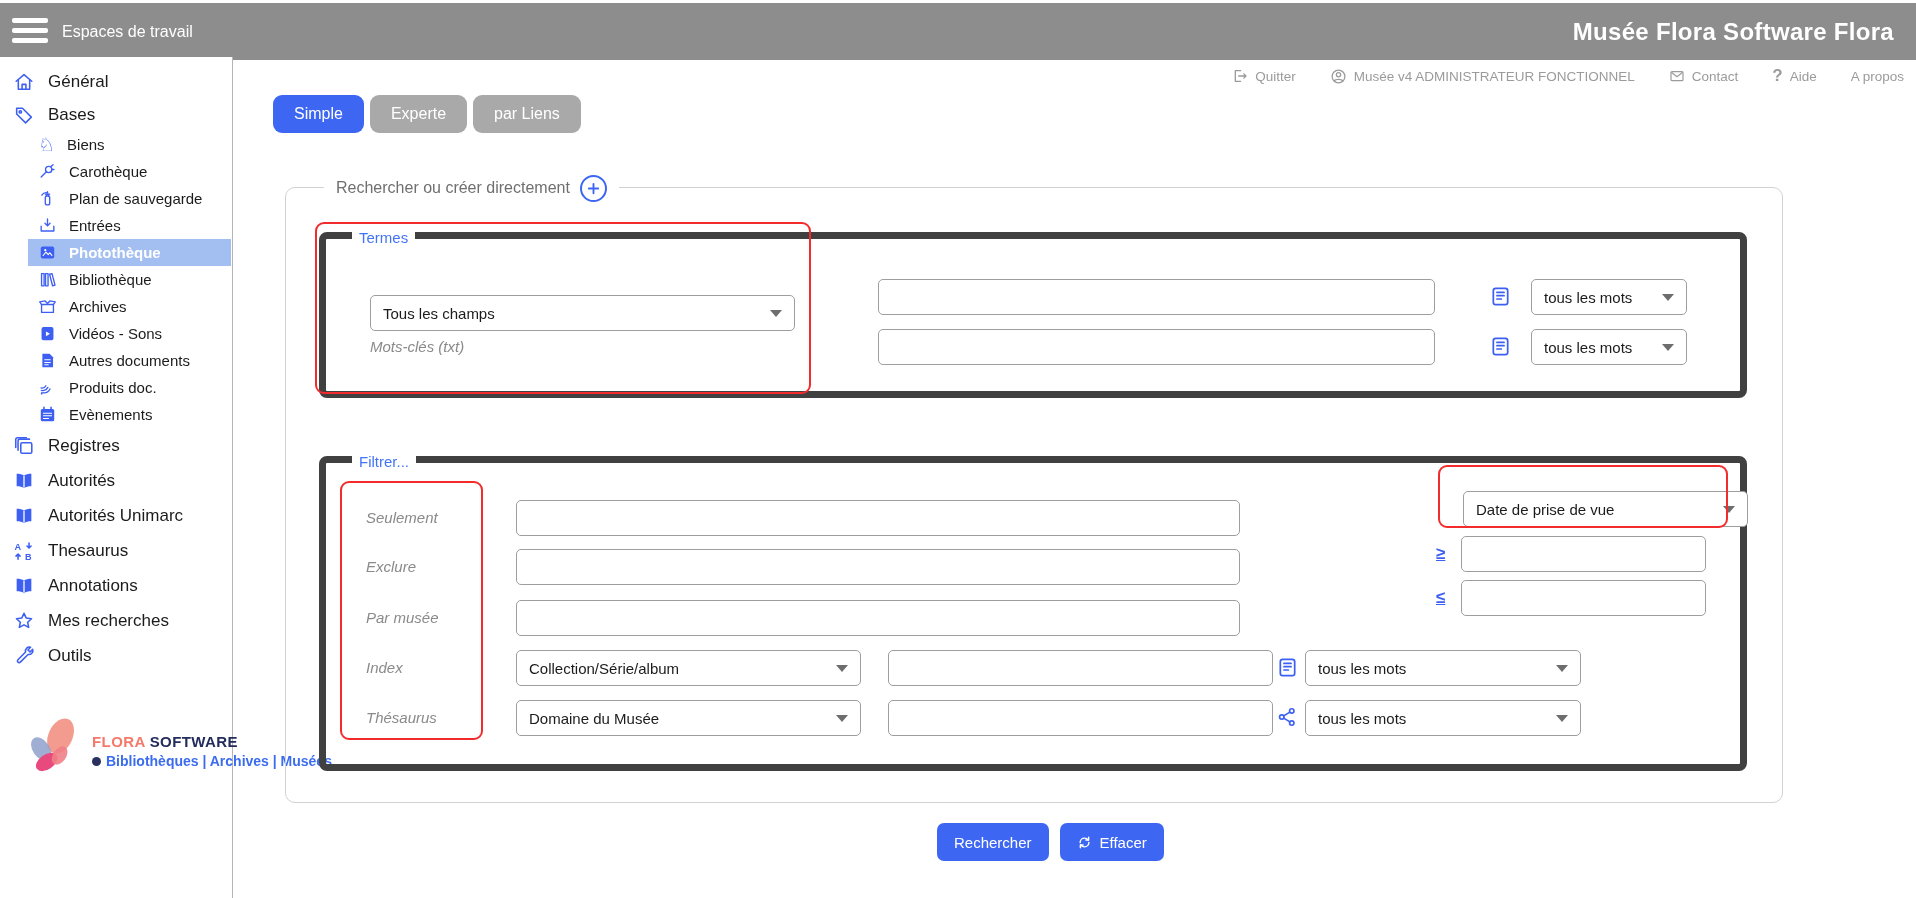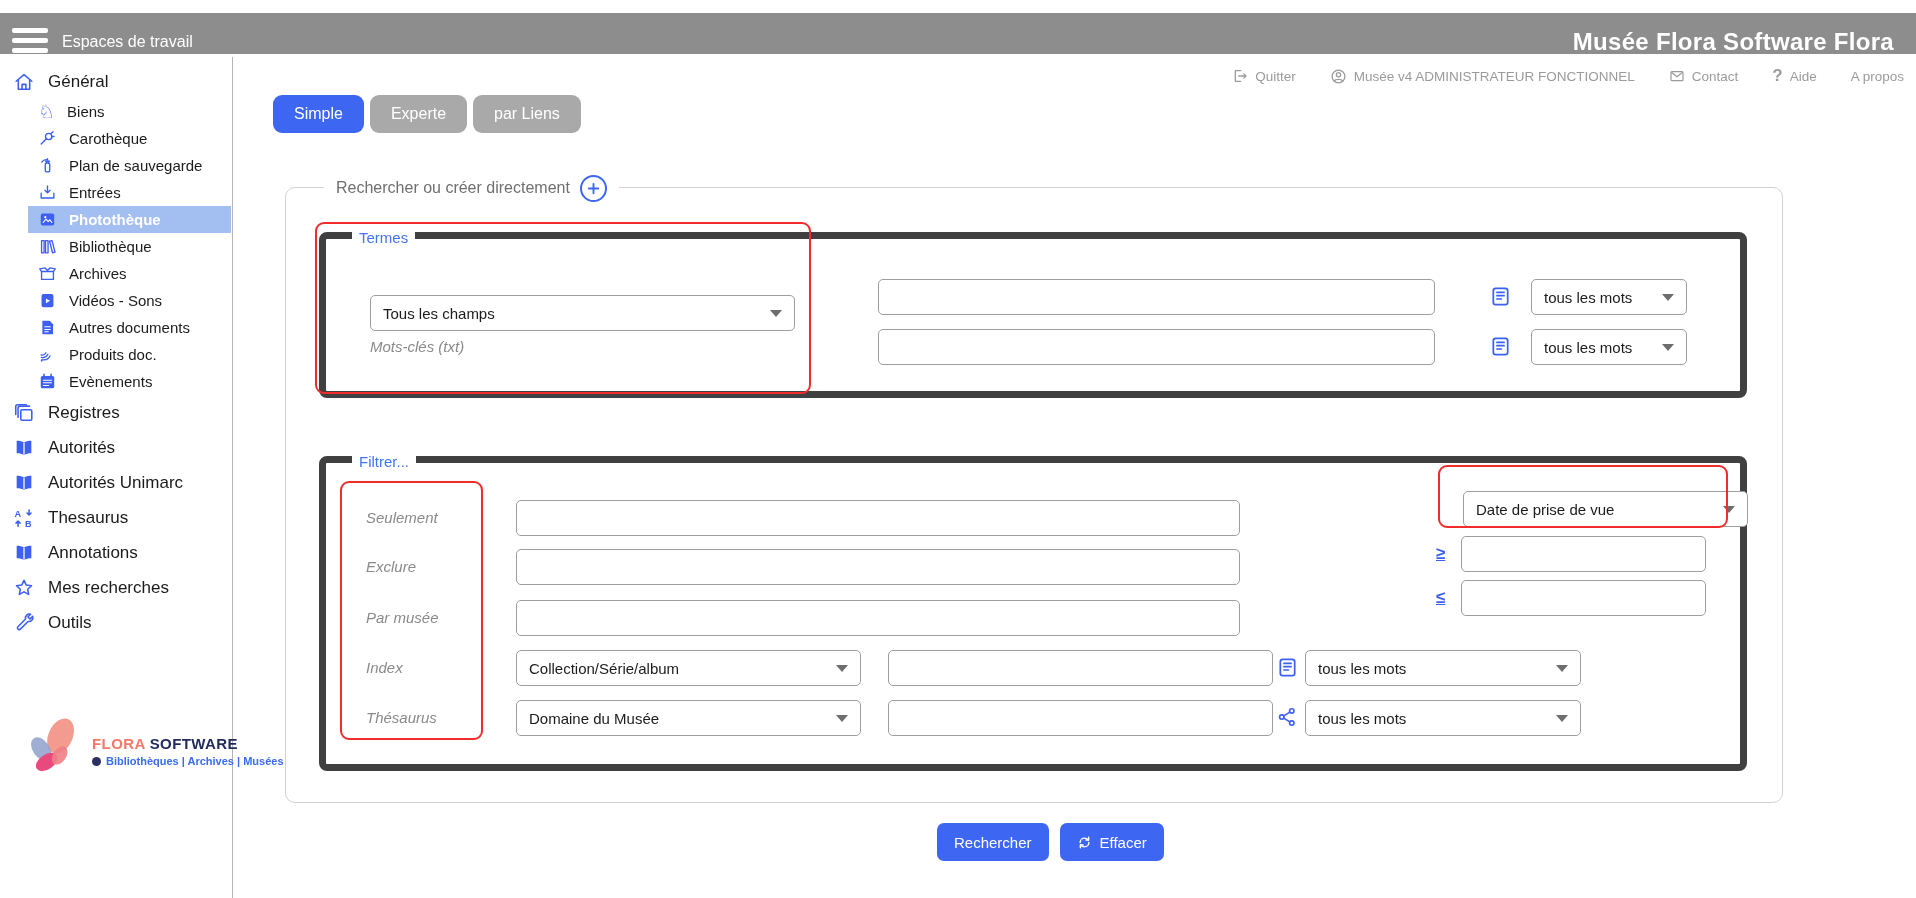--- a/index.html
+++ b/index.html
@@ -1,20 +1,20 @@
 <!DOCTYPE html>
 <html><head>
 <meta charset="utf-8">
 <style>
   html,body{margin:0;padding:0;background:#fff;}
   #app{position:relative;width:1916px;height:898px;background:#fff;overflow:hidden;
        font-family:"Liberation Sans",sans-serif;color:#1b1b1b;}
 
   
-  .topbar{position:absolute;left:0;top:13px;width:1916px;height:41px;background:#8d8d8d;}
+  .topbar{position:absolute;left:0;top:3px;width:1916px;height:57px;background:#8d8d8d;}
   .hamburger{position:absolute;left:12px;top:15px;width:36px;height:27px;cursor:pointer;}
   .hamburger i{display:block;height:5px;background:#fff;border-radius:2px;margin-bottom:5px;}
   .ws-label{position:absolute;left:62px;top:0;height:57px;display:flex;align-items:center;
             color:#fff;font-size:16px;}
   .app-title{position:absolute;right:22px;top:0;height:57px;display:flex;align-items:center;
              color:#fff;font-size:24px;font-weight:bold;letter-spacing:.3px;}
 
   
   .utilbar{position:absolute;right:12px;top:57px;height:38px;display:flex;align-items:center;
            gap:34px;color:#9b9b9b;font-size:13.5px;}
@@ -34,21 +34,21 @@
   .ic{color:#3d5ff2;display:flex;align-items:center;}
   .ic svg{display:block;}
   .glyph{font-size:21px;line-height:1;}
   .lv1 .glyph{font-size:19px;}
 
   .logo{position:absolute;left:18px;top:655px;width:205px;}
   .logo-row{display:flex;align-items:center;}
   .brand{font-size:15px;font-weight:bold;letter-spacing:.4px;white-space:nowrap;}
   .brand .b1{color:#f4796b;}
   .brand .b2{color:#232c5c;}
-  .tagline{font-size:11px;font-weight:bold;color:#3b6cf0;margin-top:3px;display:flex;align-items:center;gap:5px;white-space:nowrap;}
+  .tagline{font-size:14px;font-weight:bold;color:#3b6cf0;margin-top:3px;display:flex;align-items:center;gap:5px;white-space:nowrap;}
   .tagline .dot{width:9px;height:9px;border-radius:50%;background:#2a3060;display:inline-block;}
 
   
   .tabs{position:absolute;left:273px;top:95px;display:flex;gap:6px;}
   .tab{height:38px;padding:0 21px;border-radius:9px;display:flex;align-items:center;
        color:#fff;font-size:16px;cursor:pointer;background:#a9a9a9;}
   .tab.active{background:#3d66f2;}
 
   
   .panel{position:absolute;left:285px;top:187px;width:1498px;height:616px;
@@ -146,20 +146,29 @@
       <li class="lv0">
         <span class="ic">
           <svg width="22" height="22" viewBox="0 0 24 24" fill="none" stroke="currentColor" stroke-width="1.7" stroke-linecap="round" stroke-linejoin="round">
               <path d="M3.5 11.2L12 4l8.5 7.2"></path>
               <path d="M5.8 9.6V20h12.4V9.6"></path>
               <path d="M9.9 20v-5.4h4.2V20"></path>
             </svg>
         </span>
         <span>Général</span>
       </li>
+      <li class="lv0">
+        <span class="ic">
+          <svg width="22" height="22" viewBox="0 0 24 24" fill="none" stroke="currentColor" stroke-width="1.7" stroke-linecap="round" stroke-linejoin="round">
+              <path d="M4 4.6h6.3l9.7 9.7-6.3 6.3-9.7-9.7z"></path>
+              <circle cx="8" cy="8.6" r="1.3"></circle>
+            </svg>
+        </span>
+        <span>Bases</span>
+      </li>
       <li class="lv1">
         <span class="ic glyph">♘</span>
         <span>Biens</span>
       </li>
       <li class="lv1">
         <span class="ic">
           <svg width="19" height="19" viewBox="0 0 24 24" fill="none" stroke="currentColor" stroke-width="1.7" stroke-linecap="round">
               <circle cx="13.5" cy="9.5" r="4"></circle>
               <path d="M10.6 12.4L4 19"></path>
               <path d="M16.4 5.8l2.6-2.3"></path>

